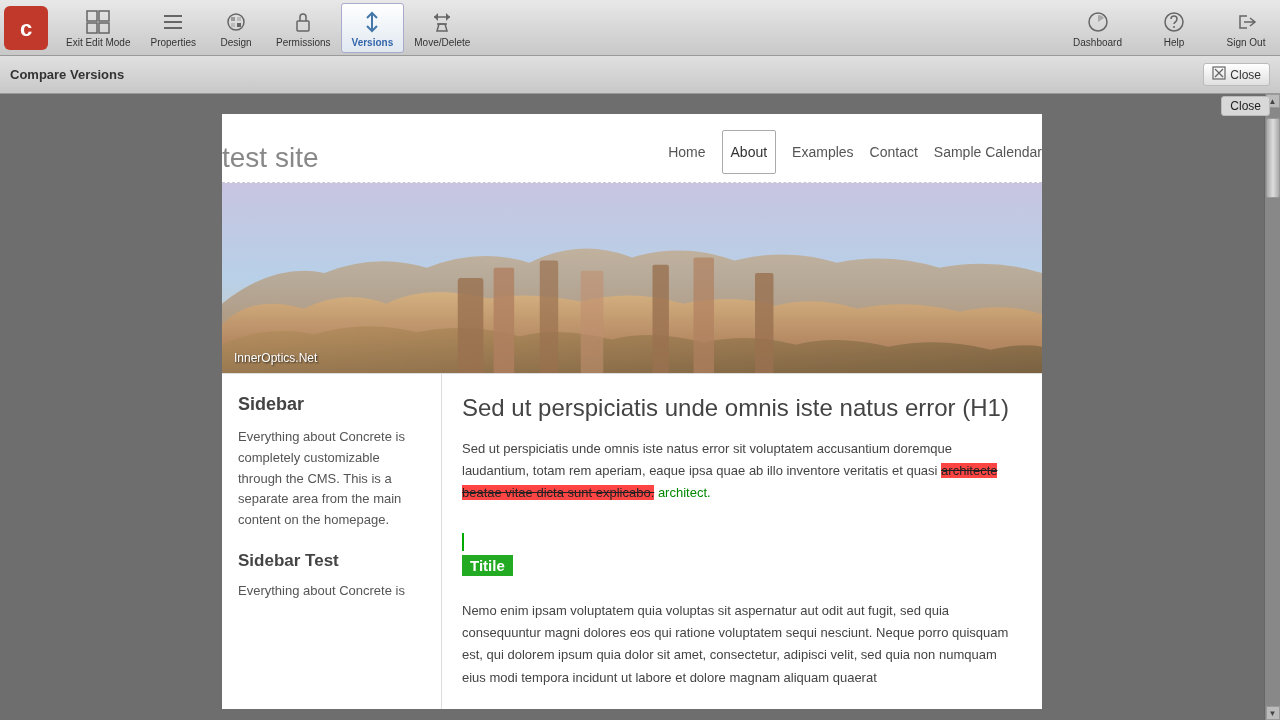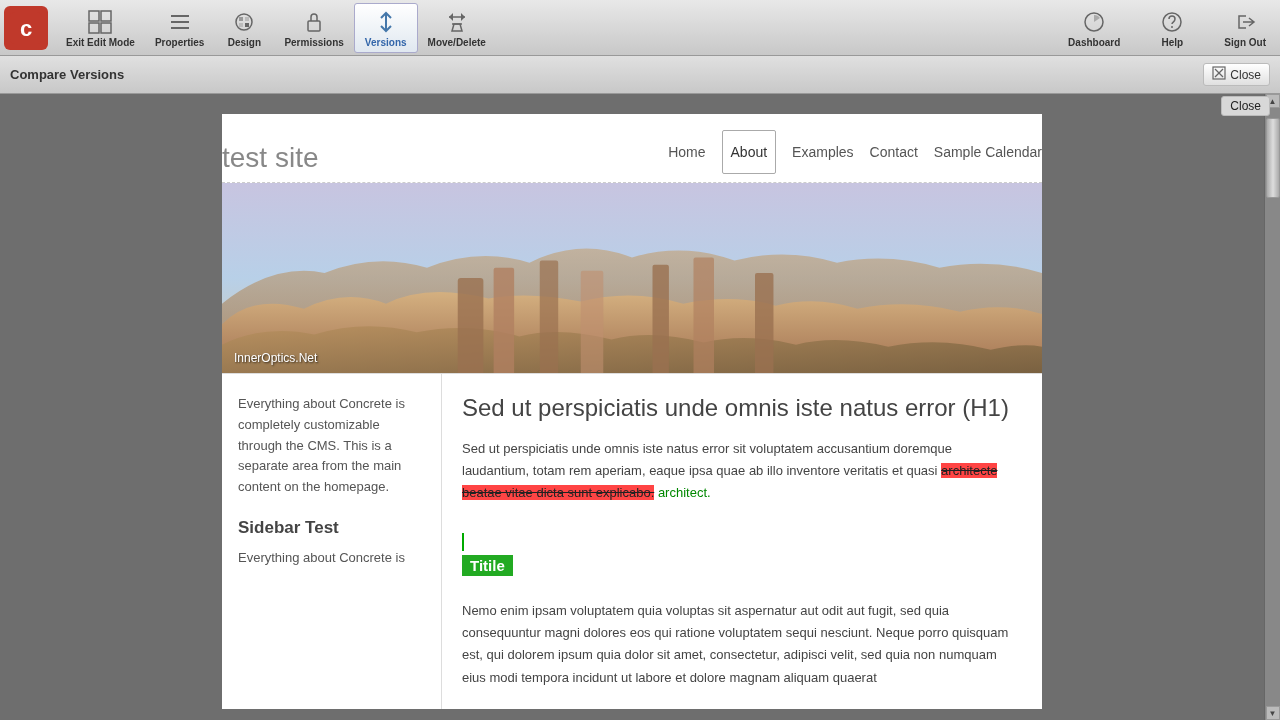--- a/index.html
+++ b/index.html
@@ -38,21 +38,20 @@
       align-items: center;
       justify-content: center;
       font-size: 20px;
       color: #555;
     }
     .toolbar-label {
       font-size: 10px;
       color: #333;
       margin-top: 1px;
       white-space: nowrap;
-      font-weight: bold;
     }
     .toolbar-spacer { flex: 1; }
     .toolbar-right {
       display: flex;
       align-items: center;
       gap: 12px;
     }
 
     
     #logo {
@@ -506,20 +505,21 @@
             <rect x="420" y="82" width="16" height="108" fill="#9a7050" opacity="0.8" rx="2"></rect>
             <rect x="460" y="75" width="20" height="115" fill="#b08060" opacity="0.7" rx="2"></rect>
             <rect x="520" y="90" width="18" height="100" fill="#9a7050" opacity="0.8" rx="2"></rect>
           </svg>
           <span id="hero-caption">InnerOptics.Net</span>
         </div>
 
         <div id="two-col">
 
           <div id="sidebar">
+            <div id="sidebar-title">Sidebar</div>
             <div id="sidebar-text">Everything about Concrete is completely customizable through the CMS. This is a separate area from the main content on the homepage.</div>
             <div id="sidebar-test-title">Sidebar Test</div>
             <div id="sidebar-test-text">Everything about Concrete is</div>
           </div>
 
           <div id="main-content">
             <div id="content-h1">Sed ut perspiciatis unde omnis iste natus error (H1)</div>
             <div id="content-para">
               <span>Sed ut perspiciatis unde omnis iste natus error sit voluptatem accusantium doremque laudantium, totam rem aperiam, eaque ipsa quae ab illo inventore veritatis et quasi </span>
               <span class="highlight-red-strike">architecte beatae vitae dicta sunt explicabo.</span>

